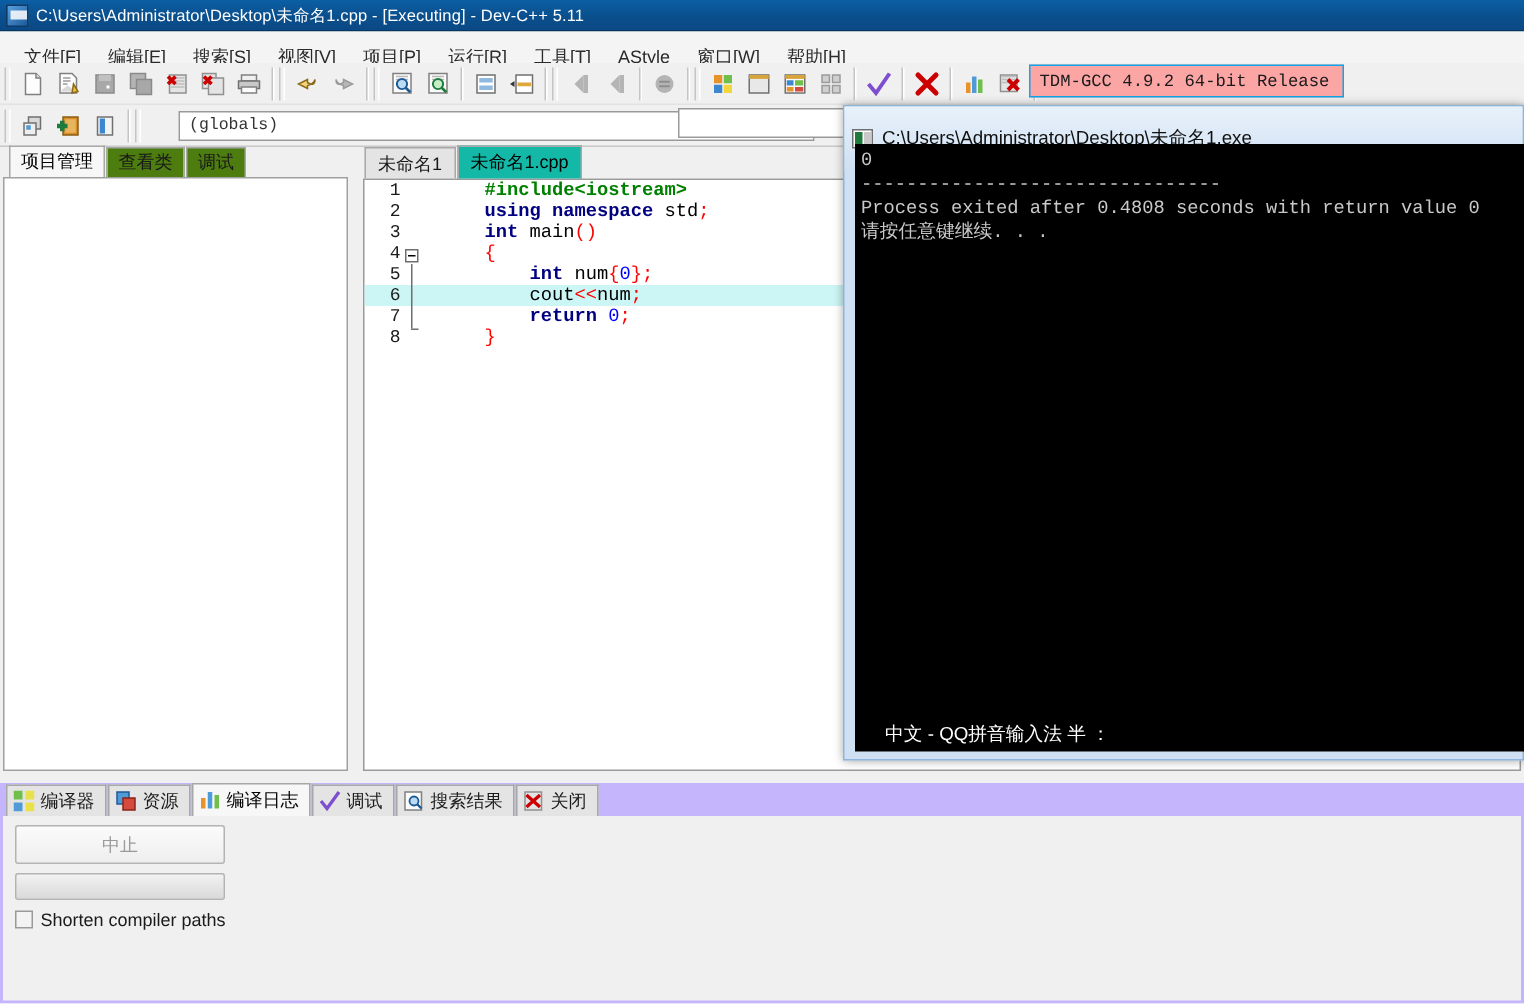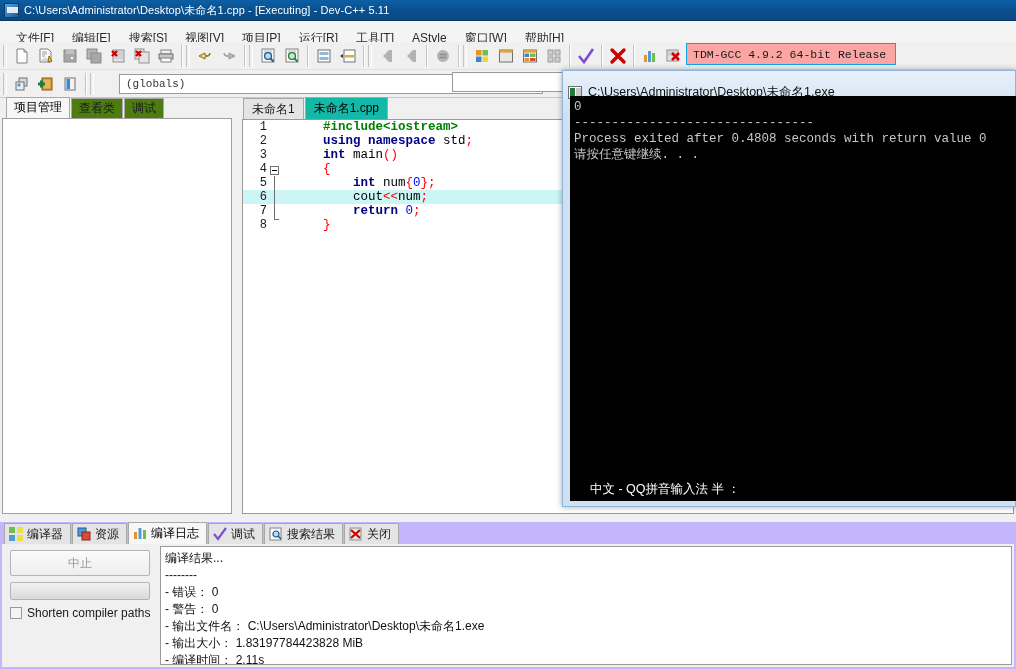--- a/index.html
+++ b/index.html
@@ -582,25 +582,16 @@
       </div>
     </div>
 
     <div class="bottom-body">
       <div class="abort-btn">中止</div>
       <div class="progress"></div>
       <div class="shorten">
         <span class="cb"></span>
         <span>Shorten compiler paths</span>
       </div>
-      <div class="log">
-        <div class="logline">编译结果...</div>
-        <div class="logline">--------</div>
-        <div class="logline">- 错误： 0</div>
-        <div class="logline">- 警告： 0</div>
-        <div class="logline">- 输出文件名： C:\Users\Administrator\Desktop\未命名1.exe</div>
-        <div class="logline">- 输出大小： 1.83197784423828 MiB</div>
-        <div class="logline">- 编译时间： 2.11s</div>
-      </div>
     </div>
   </div>
 
 </div>
 
 </body></html>

